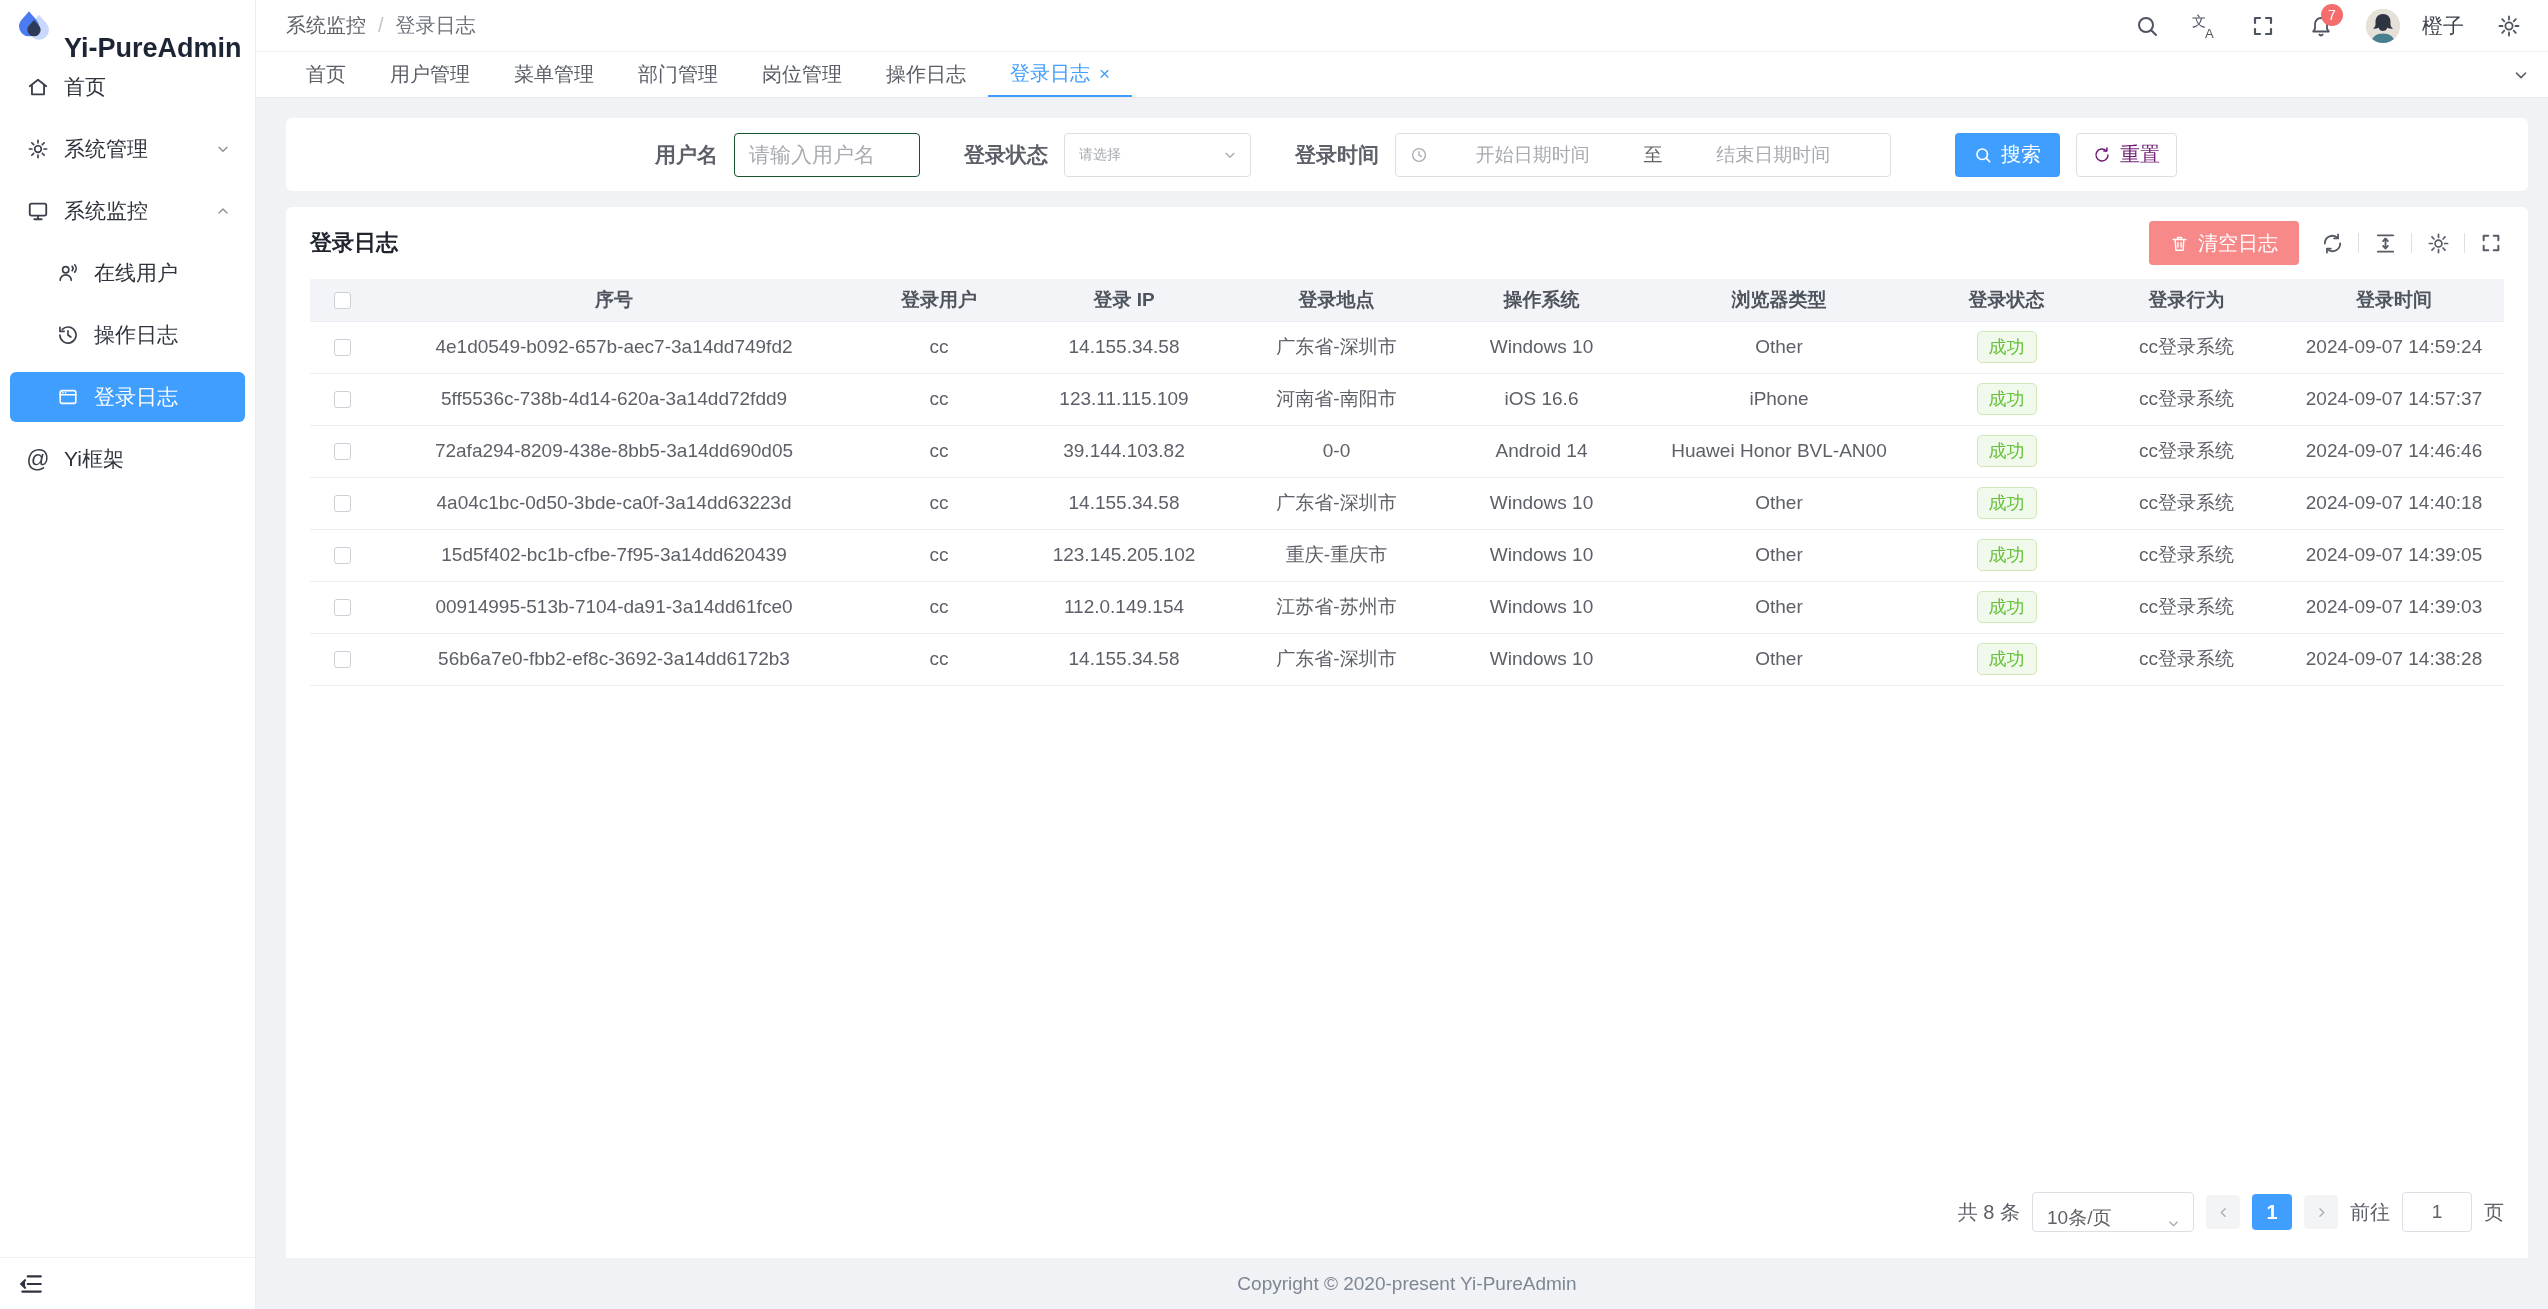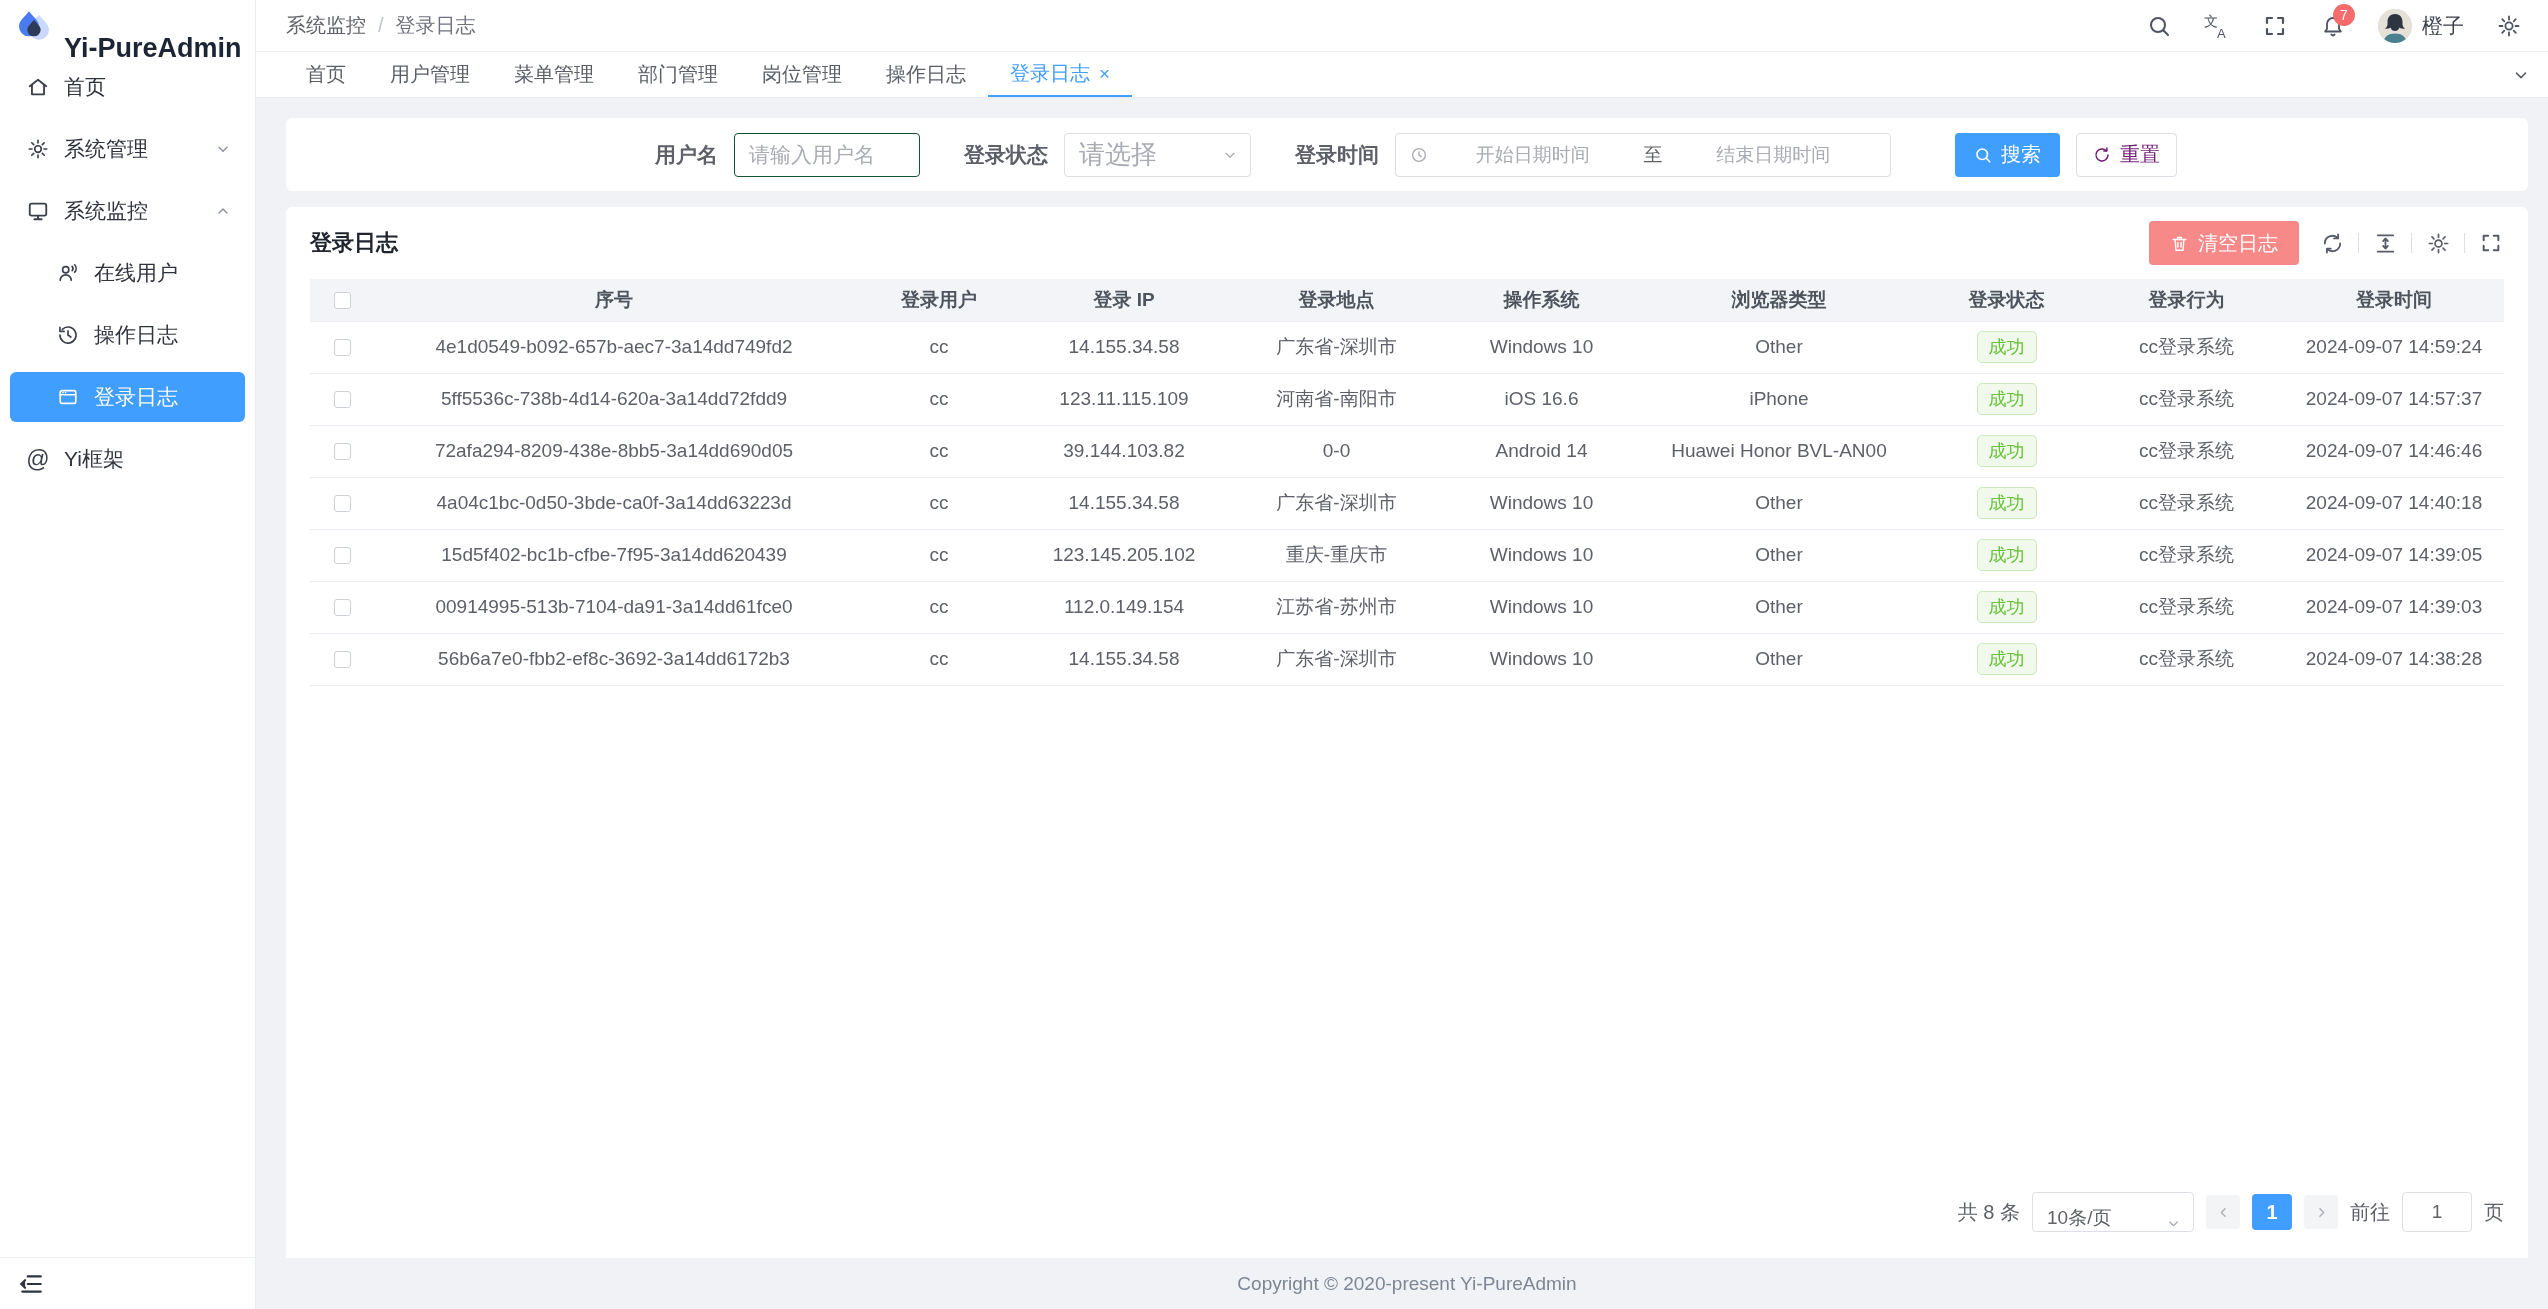--- a/index.html
+++ b/index.html
@@ -25,40 +25,40 @@
   .main-col { flex:1; display:flex; flex-direction:column; height:100%; min-width:0; }
 
   .topbar { height:52px; flex:none; display:flex; align-items:center; padding:0 26px 0 30px; background:#fff; border-bottom:1px solid #f0f1f4; }
   .breadcrumb { display:flex; align-items:center; gap:12px; font-size:20px; color:#60626a; }
   .breadcrumb .sep { color:#c0c4cc; }
   .breadcrumb .last { color:#6f727c; }
   .topbar-right { margin-left:auto; display:flex; align-items:center; gap:32px; color:#4e5360; }
   .tb-icon { width:26px; height:26px; display:flex; align-items:center; justify-content:center; cursor:pointer; }
   .bell-wrap { position:relative; }
   .badge { position:absolute; top:-9px; left:13px; background:#f56c6c; color:#fff; font-size:14px; min-width:22px; height:22px; border-radius:11px; display:flex; align-items:center; justify-content:center; padding:0 5px; }
-  .user-wrap { display:flex; align-items:center; gap:10px; cursor:pointer; }
+  .user-wrap { display:flex; align-items:center; gap:22px; cursor:pointer; }
   .avatar { width:34px; height:34px; border-radius:50%; overflow:hidden; background:#e6e1d8; flex:none; }
   .username { font-size:21px; color:#3a3f4a; }
 
   .tabsbar { height:46px; flex:none; background:#fff; border-bottom:1px solid #e8eaee; display:flex; align-items:stretch; padding-left:28px; position:relative; }
   .tab { display:flex; align-items:center; padding:0 22px; font-size:20px; color:#5a5e66; cursor:pointer; }
   .tab.active { color:#409eff; border-bottom:2px solid #409eff; gap:9px; }
   .close-x { font-size:19px; line-height:1; }
   .tabs-chevron { position:absolute; right:18px; top:0; height:100%; display:flex; align-items:center; color:#5a5e66; cursor:pointer; }
 
   .content { flex:1; background:#f0f2f5; padding:20px 20px 0 30px; display:flex; flex-direction:column; min-height:0; }
 
   
   .search-card { background:#fff; border-radius:6px; height:73px; flex:none; display:flex; align-items:center; padding:0 26px;justify-content:center; }
   .f-group { display:flex; align-items:center; margin-right:44px; }
   .f-group.first { margin-left:18px; }
   .f-label { font-size:21px; font-weight:bold; color:#5d6068; margin-right:16px; white-space:nowrap; }
   .f-input { width:186px; height:44px; border:1px solid #14532d; border-radius:4px; font-size:21px; padding:0 14px; color:#606266; outline:none; font-family:inherit; }
   .f-input::placeholder { color:#a8abb2; }
-  .f-select { width:187px; height:44px; border:1px solid #dcdfe6; border-radius:4px; display:flex; align-items:center; padding:0 12px 0 14px; color:#a8abb2; font-size:26px; background:#fff; cursor:pointer; }
+  .f-select { width:187px; height:44px; border:1px solid #dcdfe6; border-radius:4px; display:flex; align-items:center; padding:0 12px 0 14px; color:#a8abb2; font-size:14px; background:#fff; cursor:pointer; }
   .f-select .sel-text { flex:1; }
   .sel-chevron { color:#a8abb2; display:flex; }
   .f-range { width:496px; height:44px; border:1px solid #dcdfe6; border-radius:4px; display:flex; align-items:center; padding:0 14px; gap:2px; background:#fff; font-size:19px; color:#a8abb2; }
   .f-range input { border:none; outline:none; flex:1; font-size:19px; min-width:0; text-align:center; color:#606266; font-family:inherit; background:transparent; }
   .f-range input::placeholder { color:#a8abb2; }
   .range-sep { color:#606266; padding:0 6px; }
   .btn { height:44px; border-radius:4px; display:inline-flex; align-items:center; justify-content:center; gap:9px; font-size:20px; cursor:pointer; border:1px solid transparent; white-space:nowrap; }
   .btn-primary { background:#409eff; color:#fff; padding:0 18px; margin-left:20px; }
   .btn-plain { background:#fff; color:#701a75; border-color:#dcdfe6; padding:0 16px; margin-left:16px; }
 

